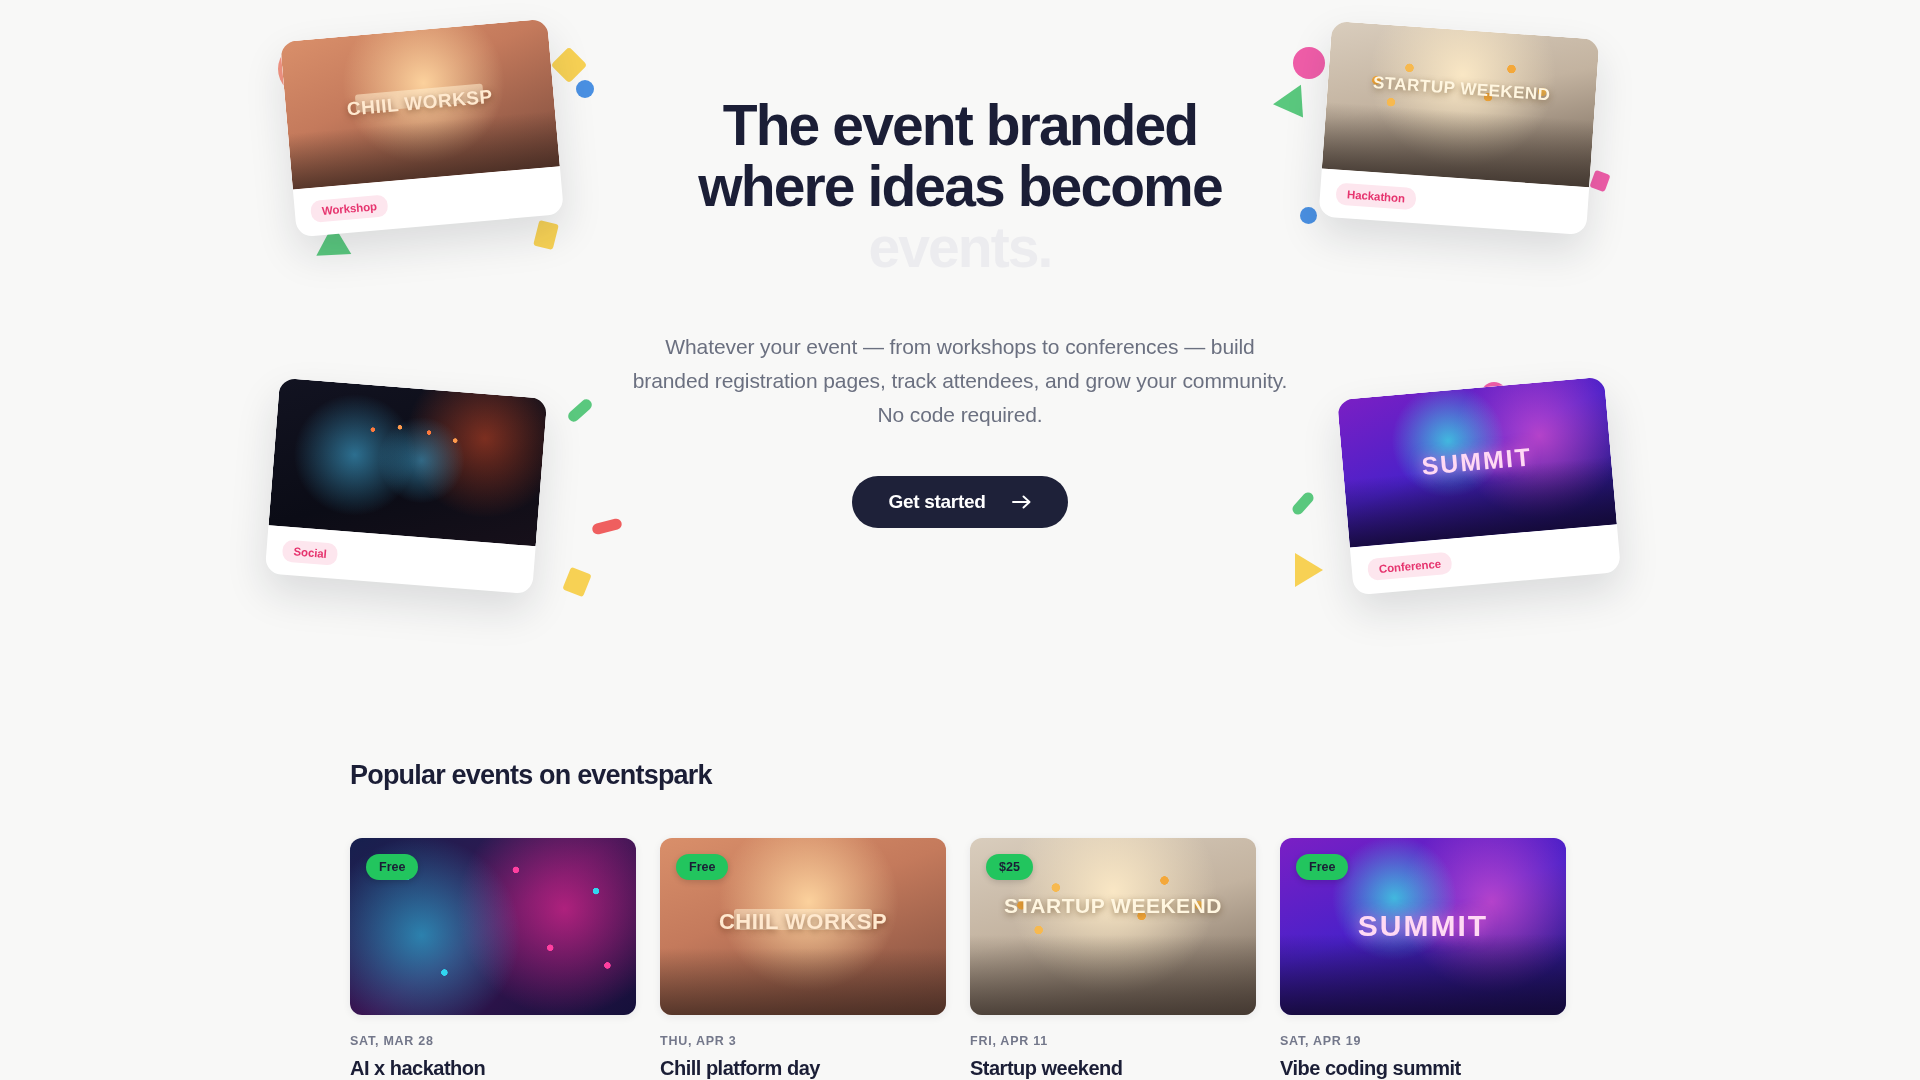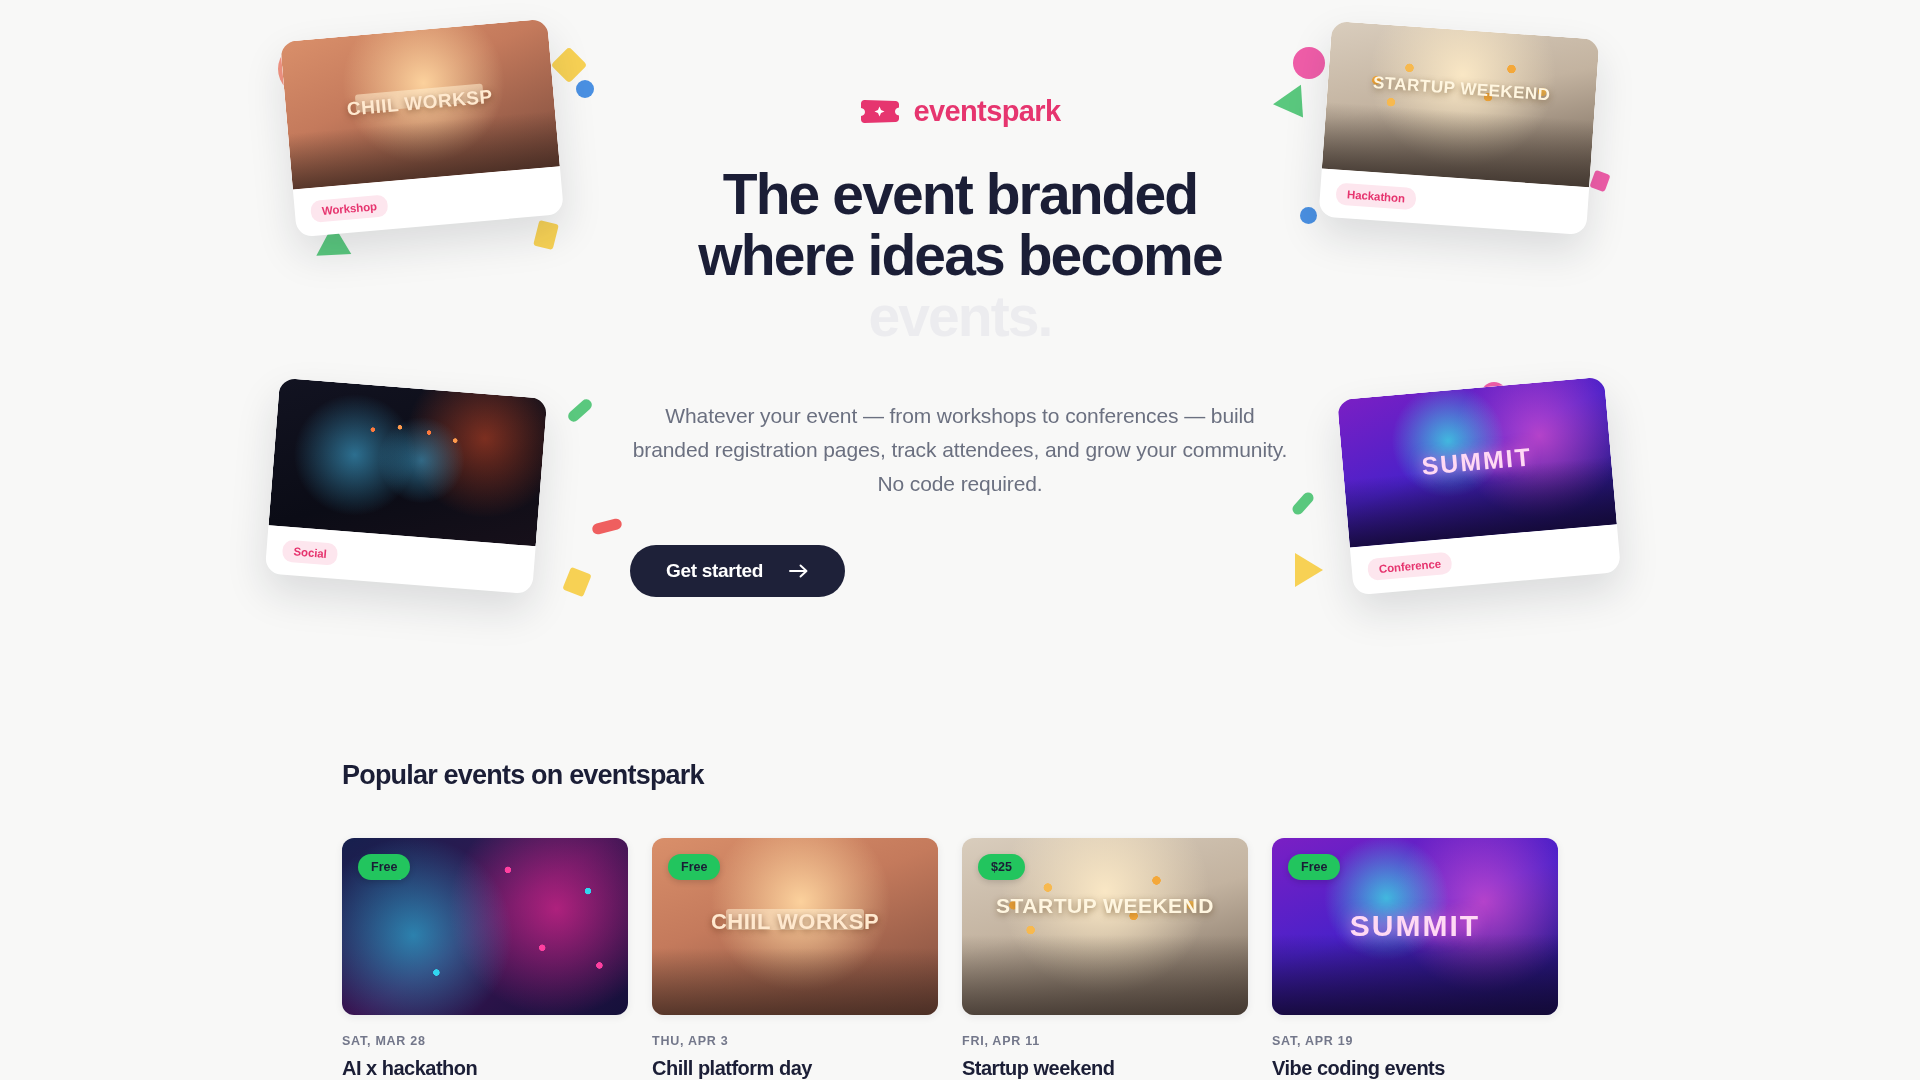--- a/index.html
+++ b/index.html
@@ -29,21 +29,21 @@
     font-size:57px; line-height:1.07; font-weight:bold;
     letter-spacing:-1.9px; color:#1b1e36;
   }
   .line3 { color:#ececef; }
 
   p.hero-sub {
     margin-top:52px; font-size:21px; line-height:1.62; color:#6b7080;
     letter-spacing:-.1px;
   }
 
-  .cta-wrap { margin-top:44px; display:flex; }
+  .cta-wrap { margin-top:44px; display:flex; justify-content:center; }
   .cta-btn {
     background:#1e2139; color:#fff; border:none; cursor:pointer;
     font-family:inherit; font-size:19px; font-weight:bold; letter-spacing:-.3px;
     padding:0 36px; height:52px; border-radius:26px;
     display:inline-flex; align-items:center; gap:26px;
   }
   .cta-arrow { font-size:20px; line-height:1; }
 
   
   .float-card {
@@ -125,21 +125,21 @@
     letter-spacing:.5px; pointer-events:none;
   }
 
   
   .confetti { position:absolute; z-index:10; }
   .c-circle { border-radius:50%; }
   .c-tri { width:0; height:0; }
   .c-bar { border-radius:6px; }
 
   
-  #popular { position:absolute; left:4px; top:760px; width:1671px; }
+  #popular { position:absolute; left:12px; top:760px; width:1671px; }
   .sec-title {
     margin-left:338px; font-size:27px; font-weight:bold;
     letter-spacing:-.8px; color:#1b1e36;
   }
   .ev-grid {
     margin:47px 0 0 338px; width:1276px;
     display:grid; grid-template-columns:repeat(4,286px); gap:24px;
   }
   .ev-card { width:286px; }
   .ev-thumb {
@@ -234,32 +234,20 @@
     <div class="thumb">
       <div class="art art-conference"></div>
       <div class="art-label" style="top:40%;font-size:25px;color:#ffd9f4;letter-spacing:2px;text-shadow:0 0 14px rgba(255,110,220,.9);">SUMMIT</div>
     </div>
     <div class="meta">
       <span class="cat-badge">Conference</span>
     </div>
   </div>
 
   <div id="hero-center">
-    <div class="brand">
-      <span class="ticket-icon">
-        <svg width="42" height="27" viewBox="0 0 42 27" aria-hidden="true">
-          <path d="M2 5.5 C2 3.5 3.5 2 5.5 2 L36.5 3 C38.5 3 40 4.5 40 6.5 L40 9.5
-                   C37.6 9.8 36 11.4 36 13.4 C36 15.4 37.6 17.1 40 17.4 L40 20.4
-                   C40 22.4 38.5 23.9 36.5 23.9 L5.5 24.9 C3.5 24.9 2 23.4 2 21.4
-                   L2 17.9 C4.4 17.6 6 15.9 6 13.9 C6 11.9 4.4 10.2 2 9.9 Z" fill="#e6356f"></path>
-          <path d="M20.5 8.6 L22 12.1 L25.5 13.5 L22 14.9 L20.5 18.4 L19 14.9 L15.5 13.5 L19 12.1 Z" fill="#ffffff"></path>
-        </svg>
-      </span>
-      <span class="brand-name">eventspark</span>
-    </div>
 
     <h1 class="hero-title">
       <span>The event branded</span><br>
       <span>where ideas become</span><br>
       <span class="line3">events.</span>
     </h1>
 
     <p class="hero-sub">Whatever your event — from workshops to conferences — build branded registration pages, track attendees, and grow your community. No code required.</p>
 
     <div class="cta-wrap">
@@ -309,17 +297,17 @@
       <div class="ev-name">Startup weekend</div>
     </div>
 
     <div class="ev-card">
       <div class="ev-thumb">
         <div class="art art-conference"></div>
         <div class="art-label" style="top:40%;font-size:30px;color:#ffd9f4;letter-spacing:2px;text-shadow:0 0 16px rgba(255,110,220,.9);">SUMMIT</div>
         <span class="price-badge">Free</span>
       </div>
       <div class="ev-date">SAT, APR 19</div>
-      <div class="ev-name">Vibe coding events</div>
+      <div class="ev-name">Vibe coding summit</div>
     </div>
 
   </div>
 </section>
 
 </body></html>

